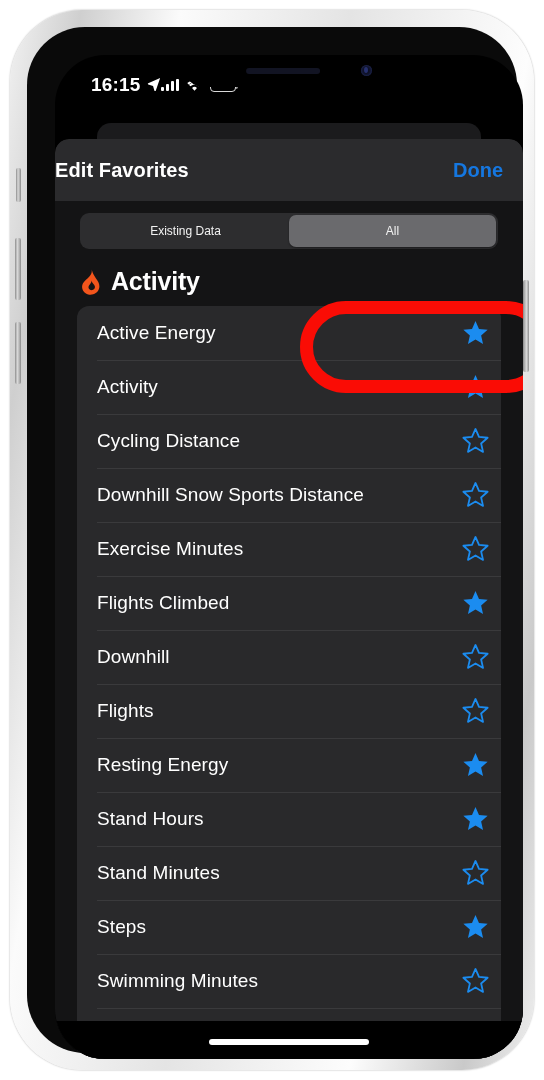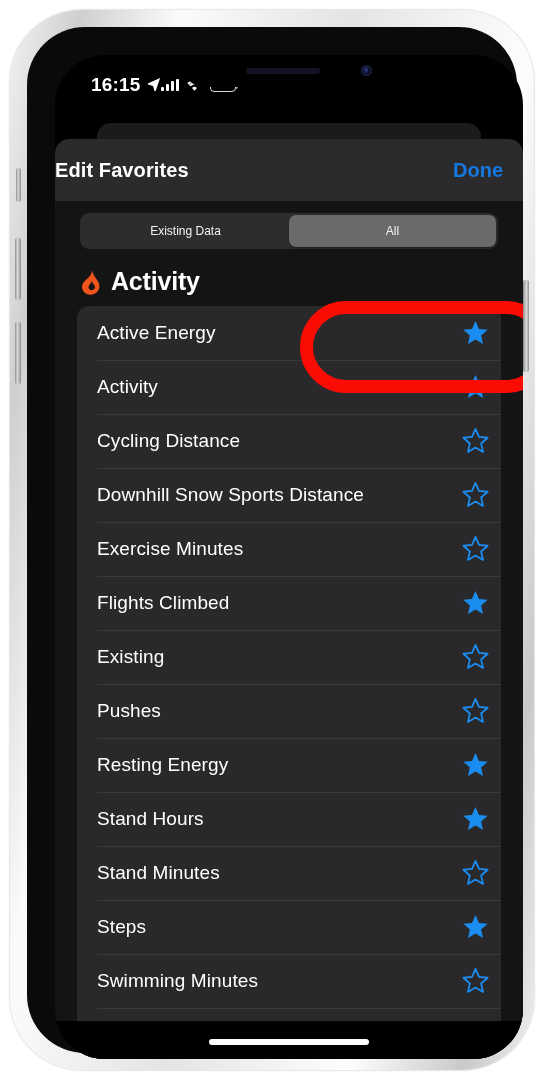--- a/index.html
+++ b/index.html
@@ -314,29 +314,29 @@
               </div>
               <div class="row">
                 <span class="row-label">Flights Climbed</span>
                 <span>
                   <svg class="star" viewBox="0 0 24 23">
                     <path d="M12 .8l3.1 7.1 7.7.7-5.8 5.1 1.7 7.5L12 17.3 5.3 21.2 7 13.7 1.2 8.6l7.7-.7z" fill="#1b8cf0"></path>
                   </svg>
                 </span>
               </div>
               <div class="row">
-                <span class="row-label">Existing</span>
-                <span>
-                  <svg class="star" viewBox="0 0 24 23">
-                    <path d="M12 .8l3.1 7.1 7.7.7-5.8 5.1 1.7 7.5L12 17.3 5.3 21.2 7 13.7 1.2 8.6l7.7-.7z" fill="none" stroke="#1b8cf0" stroke-width="1.6" stroke-linejoin="round"></path>
-                  </svg>
-                </span>
-              </div>
-              <div class="row">
-                <span class="row-label">Pushes</span>
+                <span class="row-label">Downhill</span>
+                <span>
+                  <svg class="star" viewBox="0 0 24 23">
+                    <path d="M12 .8l3.1 7.1 7.7.7-5.8 5.1 1.7 7.5L12 17.3 5.3 21.2 7 13.7 1.2 8.6l7.7-.7z" fill="none" stroke="#1b8cf0" stroke-width="1.6" stroke-linejoin="round"></path>
+                  </svg>
+                </span>
+              </div>
+              <div class="row">
+                <span class="row-label">Flights</span>
                 <span>
                   <svg class="star" viewBox="0 0 24 23">
                     <path d="M12 .8l3.1 7.1 7.7.7-5.8 5.1 1.7 7.5L12 17.3 5.3 21.2 7 13.7 1.2 8.6l7.7-.7z" fill="none" stroke="#1b8cf0" stroke-width="1.6" stroke-linejoin="round"></path>
                   </svg>
                 </span>
               </div>
               <div class="row">
                 <span class="row-label">Resting Energy</span>
                 <span>
                   <svg class="star" viewBox="0 0 24 23">

